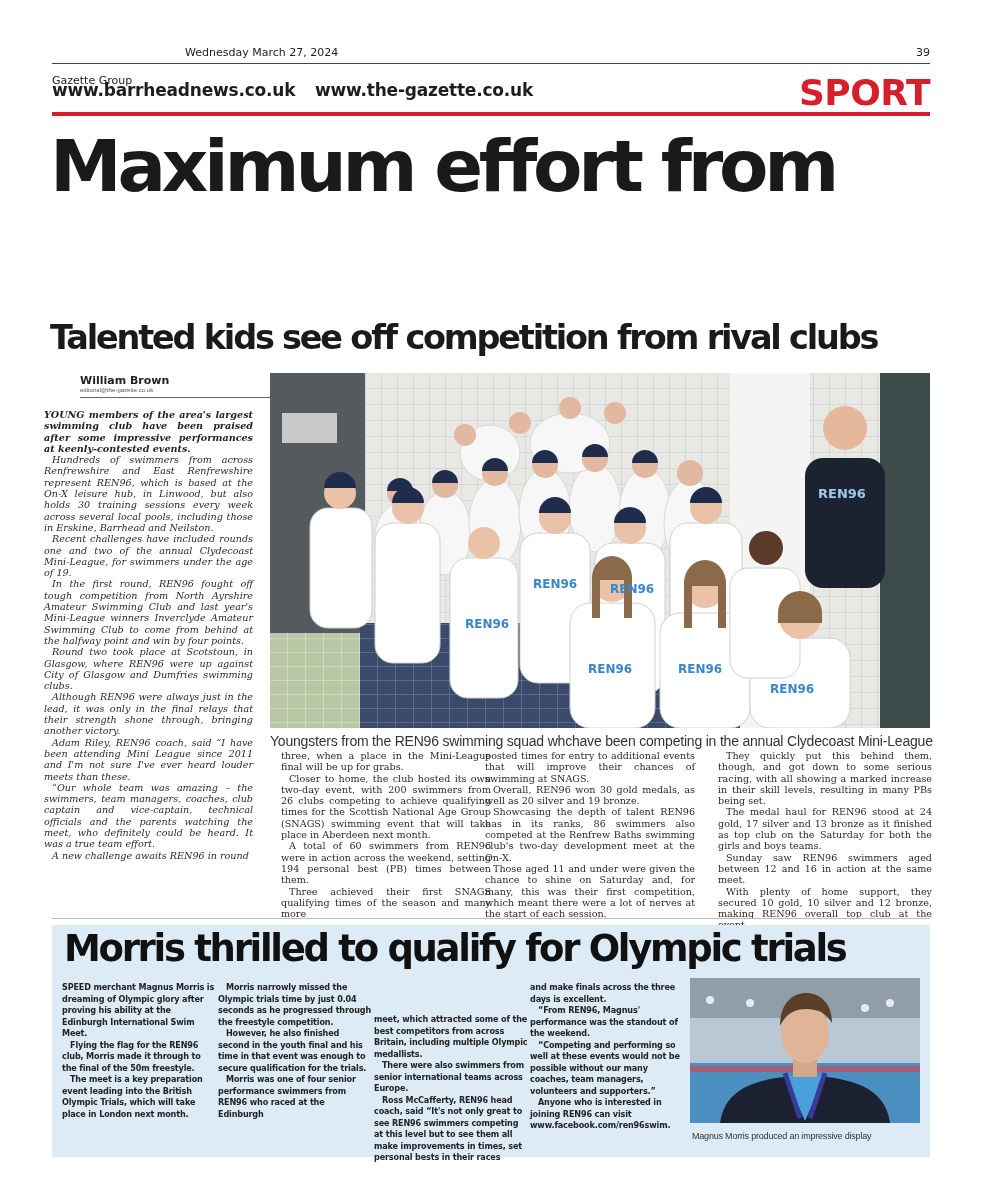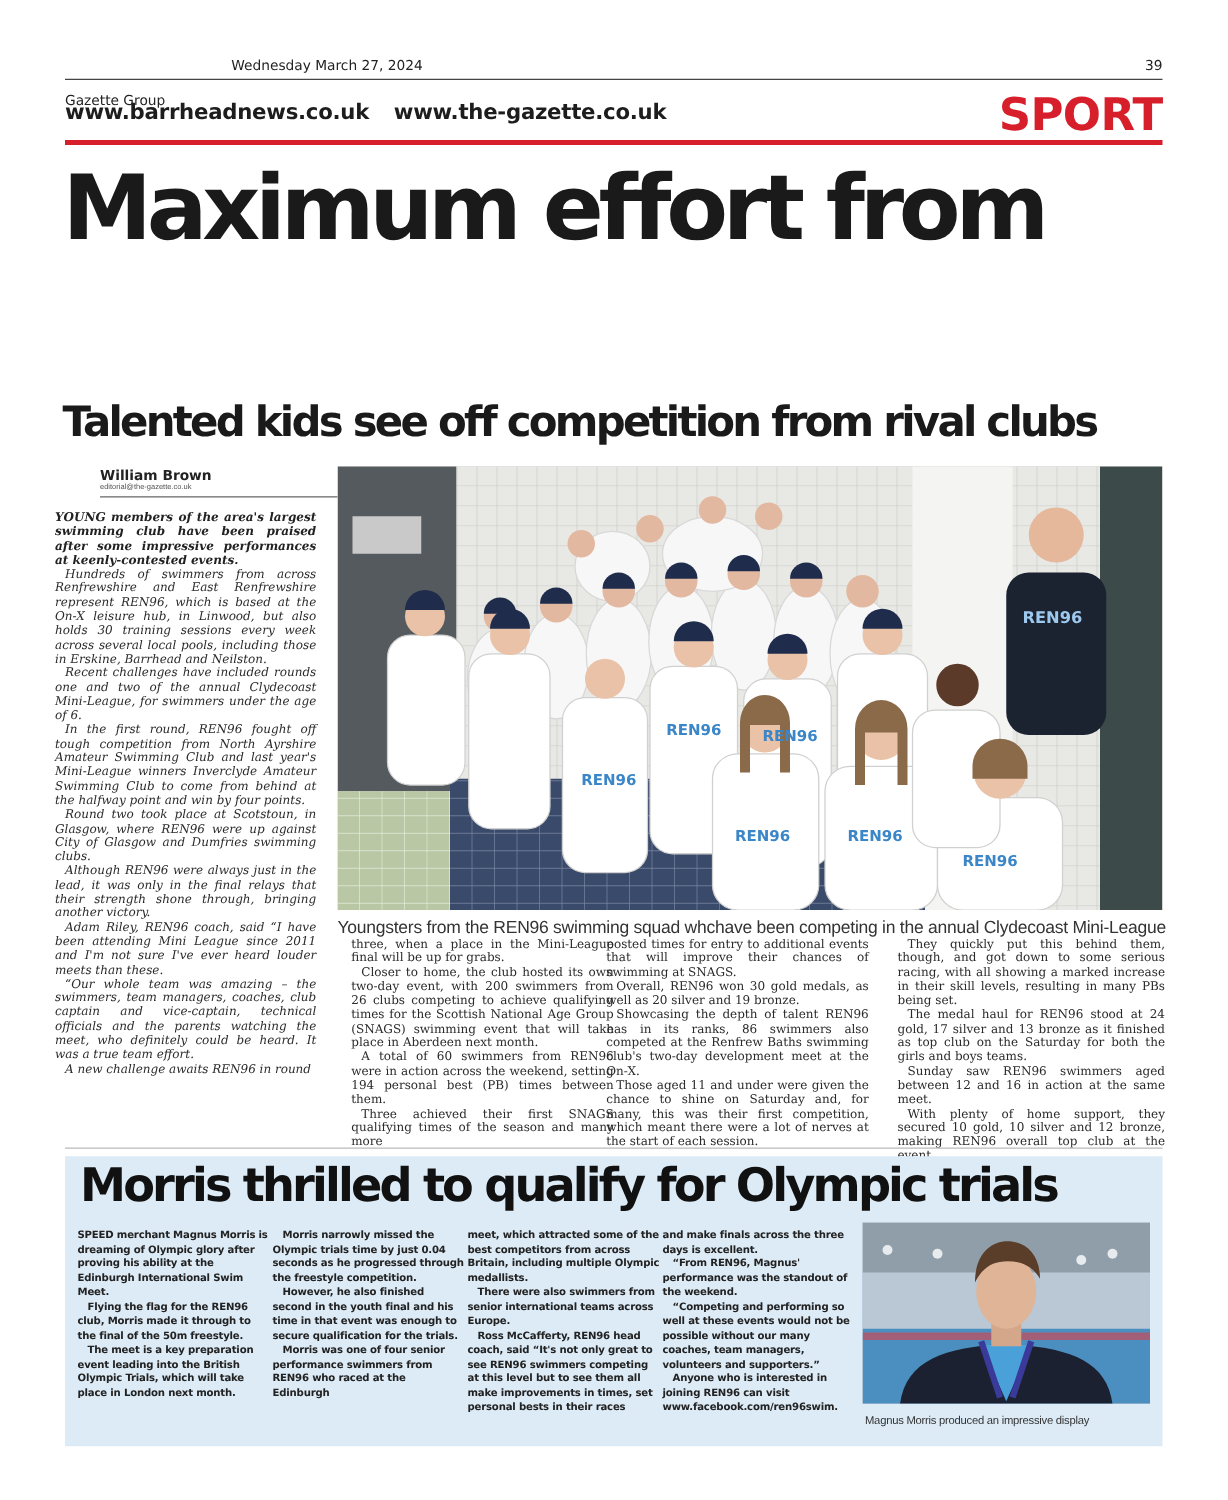--- a/index.html
+++ b/index.html
@@ -69,21 +69,21 @@
 <h2 class="subhead">Talented kids see off competition from rival clubs</h2>
 
 <div class="byline">
   <div class="name">William Brown</div>
   <div class="email">editorial@the-gazette.co.uk</div>
 </div>
 
 <div class="body-col col1">
     <p class="lead">YOUNG members of the area's largest swimming club have been praised after some impressive performances at keenly-contested events.</p>
     <p>Hundreds of swimmers from across Renfrewshire and East Renfrewshire represent REN96, which is based at the On-X leisure hub, in Linwood, but also holds 30 training sessions every week across several local pools, including those in Erskine, Barrhead and Neilston.</p>
-    <p>Recent challenges have included rounds one and two of the annual Clydecoast Mini-League, for swimmers under the age of 6.</p>
+    <p>Recent challenges have included rounds one and two of the annual Clydecoast Mini-League, for swimmers under the age of 19.</p>
     <p>In the first round, REN96 fought off tough competition from North Ayrshire Amateur Swimming Club and last year's Mini-League winners Inverclyde Amateur Swimming Club to come from behind at the halfway point and win by four points.</p>
     <p>Round two took place at Scotstoun, in Glasgow, where REN96 were up against City of Glasgow and Dumfries swimming clubs.</p>
     <p>Although REN96 were always just in the lead, it was only in the final relays that their strength shone through, bringing another victory.</p>
     <p>Adam Riley, REN96 coach, said “I have been attending Mini League since 2011 and I'm not sure I've ever heard louder meets than these.</p>
     <p>“Our whole team was amazing – the swimmers, team managers, coaches, club captain and vice-captain, technical officials and the parents watching the meet, who definitely could be heard. It was a true team effort.</p>
     <p>A new challenge awaits REN96 in round</p>
   </div>
 <div class="body-col col2">
     <p style="text-indent: 0px;">three, when a place in the Mini-League final will be up for grabs.</p>
     <p>Closer to home, the club hosted its own two-day event, with 200 swimmers from 26 clubs competing to achieve qualifying times for the Scottish National Age Group (SNAGS) swimming event that will take place in Aberdeen next month.</p>
@@ -221,21 +221,21 @@
     <p class="lead">SPEED merchant Magnus Morris is dreaming of Olympic glory after proving his ability at the Edinburgh International Swim Meet.</p>
     <p>Flying the flag for the REN96 club, Morris made it through to the final of the 50m freestyle.</p>
     <p>The meet is a key preparation event leading into the British Olympic Trials, which will take place in London next month.</p>
   </div>
 <div class="sb-col sbc2">
     <p>Morris narrowly missed the Olympic trials time by just 0.04 seconds as he progressed through the freestyle competition.</p>
     <p>However, he also finished second in the youth final and his time in that event was enough to secure qualification for the trials.</p>
     <p>Morris was one of four senior performance swimmers from REN96 who raced at the Edinburgh</p>
   </div>
 <div class="sb-col sbc3">
-    <p style="text-indent: 0px;">meet, which attracted some of the best competitors from across Britain, including multiple Olympic medallists.</p>
+    <p style="text-indent: 0px; margin-top: 32px;">meet, which attracted some of the best competitors from across Britain, including multiple Olympic medallists.</p>
     <p>There were also swimmers from senior international teams across Europe.</p>
     <p>Ross McCafferty, REN96 head coach, said “It's not only great to see REN96 swimmers competing at this level but to see them all make improvements in times, set personal bests in their races</p>
   </div>
 <div class="sb-col sbc4">
     <p style="text-indent: 0px;">and make finals across the three days is excellent.</p>
     <p>“From REN96, Magnus' performance was the standout of the weekend.</p>
     <p>“Competing and performing so well at these events would not be possible without our many coaches, team managers, volunteers and supporters.”</p>
     <p>Anyone who is interested in joining REN96 can visit www.facebook.com/ren96swim.</p>
   </div>
 

